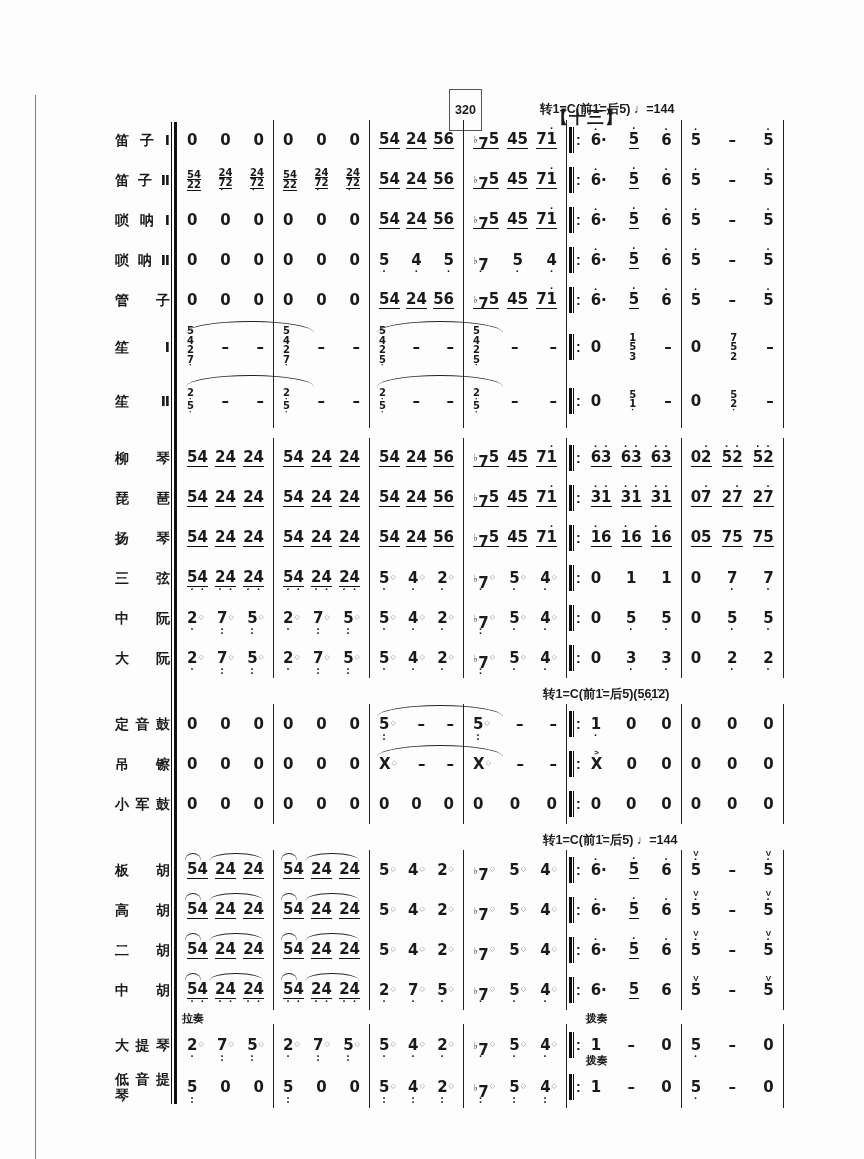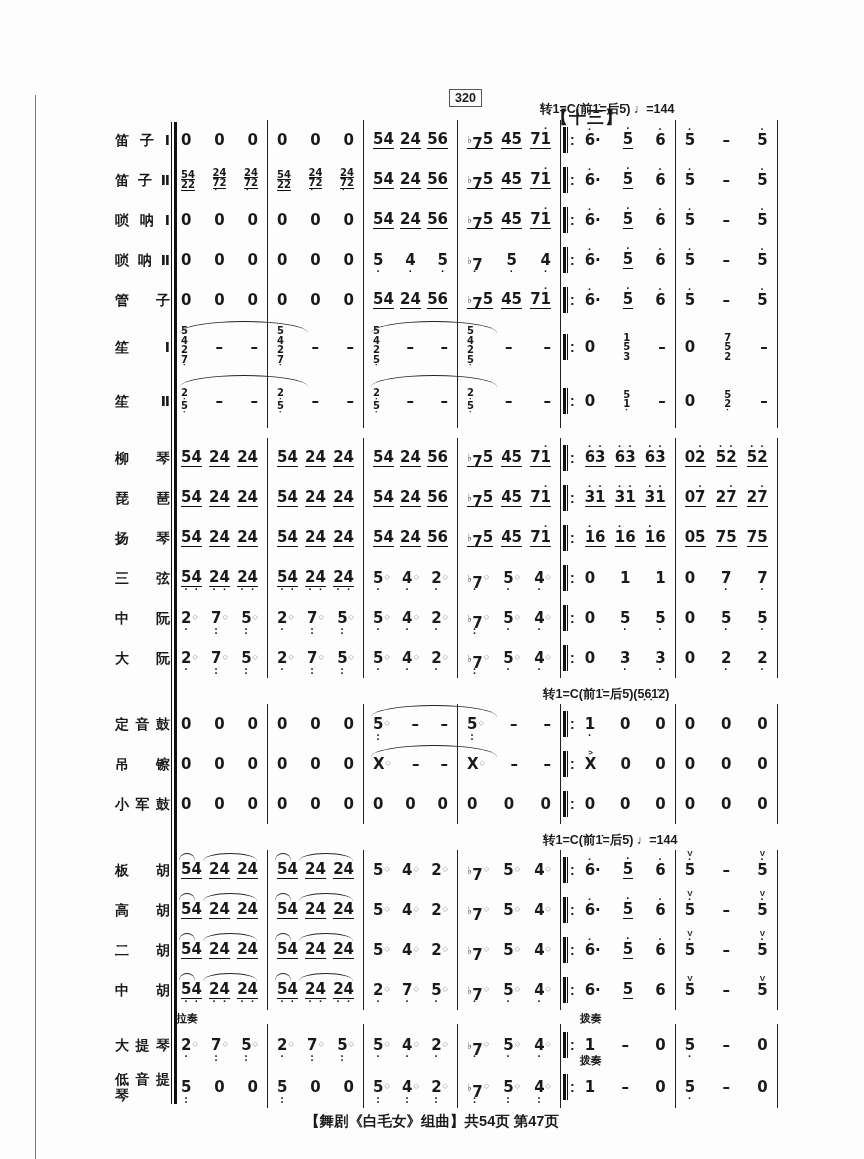--- a/index.html
+++ b/index.html
@@ -1,35 +1,35 @@
 <!DOCTYPE html>
 <html><head>
 <meta charset="utf-8">
 <style>
   html,body{margin:0;padding:0;background:#e8e8e8;}
   .page{position:relative;width:864px;height:1159px;background:#fdfdfd;margin:0 auto;
         font-family:"Liberation Sans","DejaVu Sans",sans-serif;color:#1a1a1a;overflow:hidden;}
   .scan-line{position:absolute;left:35px;top:95px;bottom:0;width:1px;background:#7d7d7d;}
   
-  .measure-no{position:absolute;left:449px;top:89px;border:1px solid #555;padding:0 5px;
+  .measure-no{position:absolute;left:449px;top:89px;border:1px solid #555;padding:12px 5px;
               font-size:12.5px;font-weight:bold;line-height:16px;}
   .section-title{position:absolute;left:551px;top:78px;font-size:17px;font-weight:bold;letter-spacing:1px;margin-top:28px;}
   .key-tempo{position:absolute;left:540px;top:101px;font-size:12.5px;font-weight:bold;}
   
   .score{position:absolute;left:115px;top:120px;width:700px;}
   .sysbar-thin{position:absolute;left:56px;top:2px;bottom:4px;width:1px;background:#111;}
   .sysbar-thick{position:absolute;left:59px;top:2px;bottom:4px;width:3px;background:#111;}
   .row{position:relative;display:flex;align-items:center;height:40px;}
   .row.tall{height:54px;}
   .row.tall2{height:42px;}
   .row.gap10{margin-top:10px;}
   .row.gap14{margin-top:14px;}
   .row.gap26{margin-top:26px;}
   .inst-label{width:55px;flex:0 0 55px;font-size:14px;font-weight:bold;text-align:justify;
-              text-align-last:justify;margin-right:2px;line-height:16px;}
+              text-align-last:justify;margin-right:8px;line-height:16px;}
   .bars{display:flex;align-items:center;height:100%;}
   .measure{position:relative;display:flex;align-items:center;justify-content:space-between;
            height:100%;padding:0 9px;border-right:1.2px solid #222;box-sizing:border-box;}
   .m0,.m1{width:96px;} .m2{width:94px;} .m3{width:103px;} .m4{width:100px;} .m5{width:102px;}
   .rep{display:flex;align-items:center;height:26px;margin:0 1px 0 2px;}
   .rep-bars{width:5px;height:26px;border-left:3px solid #111;border-right:1px solid #111;box-sizing:border-box;}
   .rep-dots{font-weight:bold;font-size:14px;margin-left:2px;line-height:10px;}
   
   .note{display:inline-flex;align-items:flex-end;}
   .it{display:inline-flex;flex-direction:column;align-items:center;}
@@ -4695,14 +4695,13 @@
                   <span class="mn">0</span>
                   <span class="bl"></span>
                 </span>
               </span>
             </div>
           </div>
         </div>
       </div>
   </div>
 
-  <div class="footer">【舞剧《白毛女》组曲】共54页  第47页</div>
 </div>
 
 </body></html>

